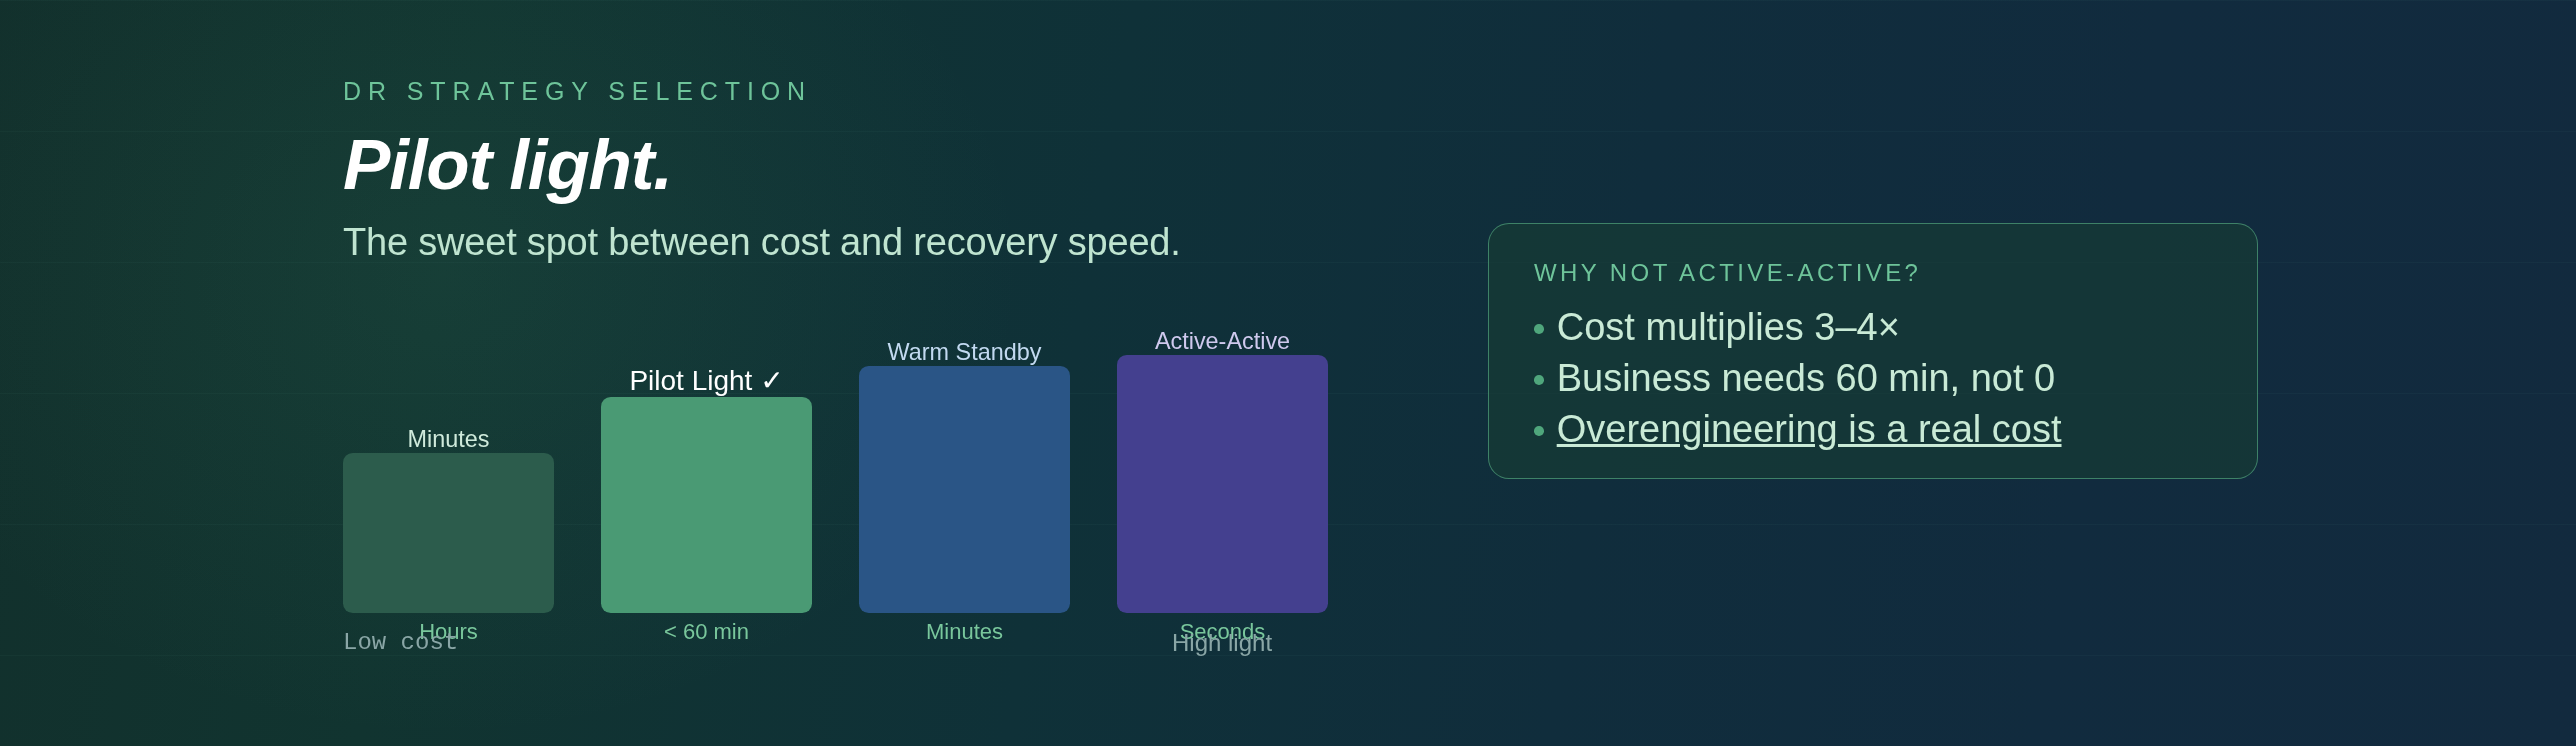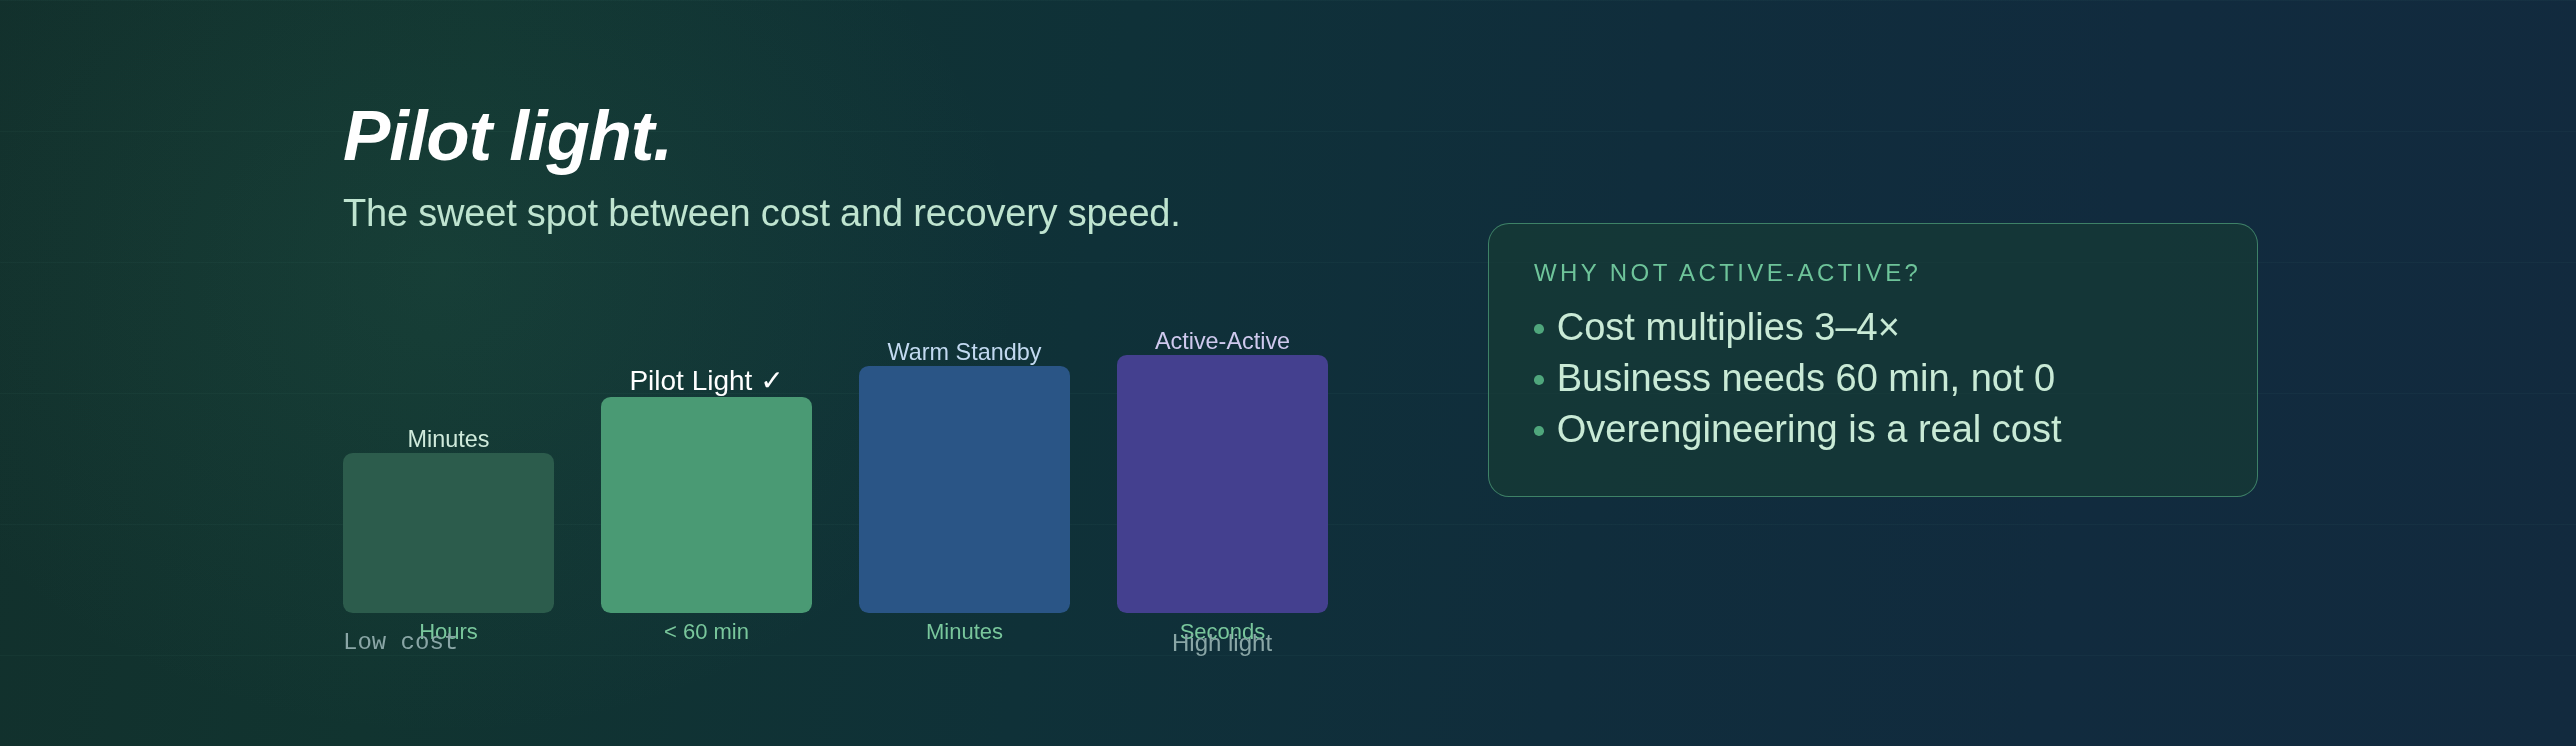--- a/index.html
+++ b/index.html
@@ -137,21 +137,21 @@
   .axis-note.high{ left:1172px; }
 
   
   .card{
     position:absolute;
     left:1488px;
     top:223px;
     width:770px;
     height:173px;
     min-height:173px;
-    padding:35px 45px 37px 45px;
+    padding:35px 45px 19px 45px;
     background:rgba(23,62,52,0.60);
     border:1.6px solid rgba(88,176,134,0.62);
     border-radius:21px;
     height:auto;
   }
   .card-title{
     font-size:24px;
     letter-spacing:3.4px;
     color:#6ec49a;
     text-transform:uppercase;
@@ -160,39 +160,40 @@
   }
   .card-list{ margin-top:19.4px; list-style:none; }
   .card-list li{
     display:flex;
     align-items:baseline;
     font-size:38px;
     color:#c9ead6;
     white-space:nowrap;
     margin-bottom:8px;
   }
-  .card-list li:last-child{ margin-bottom:8px; }
+  .card-list li:last-child{ margin-bottom:8px;text-decoration:underline; }
   .dot{
     flex:0 0 auto;
     width:9.7px; height:9.7px;
     border-radius:50%;
     background:#4fa67c;
     margin-right:13px;
     position:relative;
     top:-6.5px;
   }
 </style>
 </head>
 <body>
 
 <div class="slide">
   <div class="gridlines"></div>
   <div class="glow"></div>
 
   <div class="left">
+    <div class="eyebrow">DR Strategy Selection</div>
     <div class="headline">Pilot light.</div>
     <div class="subhead">The sweet spot between cost and recovery speed.</div>
   </div>
 
   <div class="chart">
 
     <div class="bar-slot s0">
       <div class="bar-top-label" style="bottom:160px; color:#cfeadb;">Minutes</div>
       <div class="bar" style="height:160px; background:#2c5c4c;"></div>
       <div class="bar-bottom-label">Hours</div>

